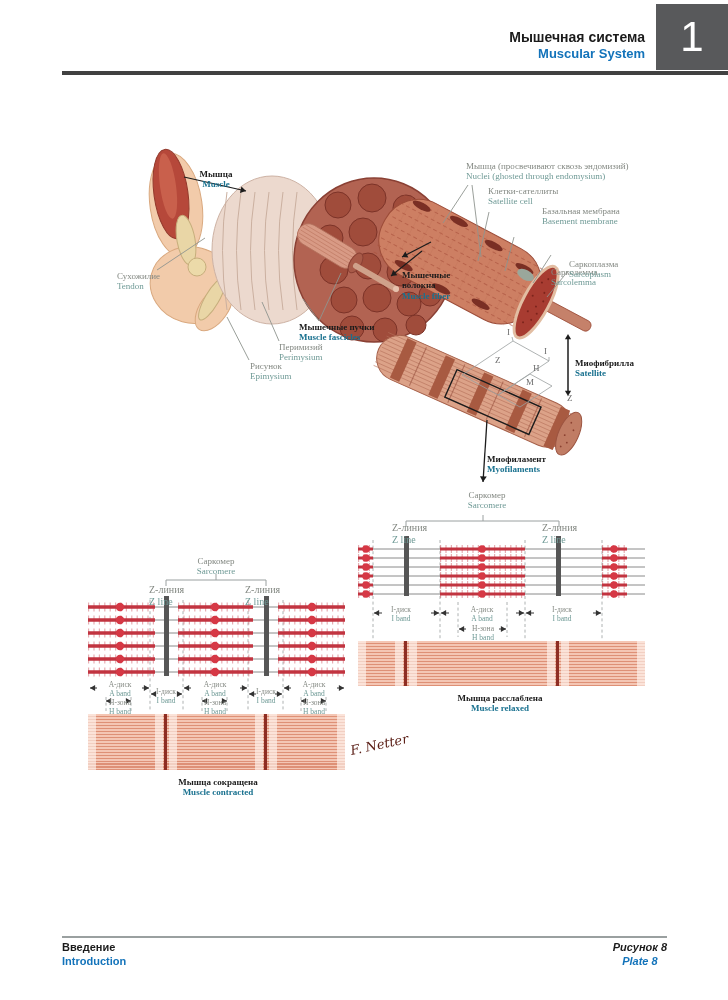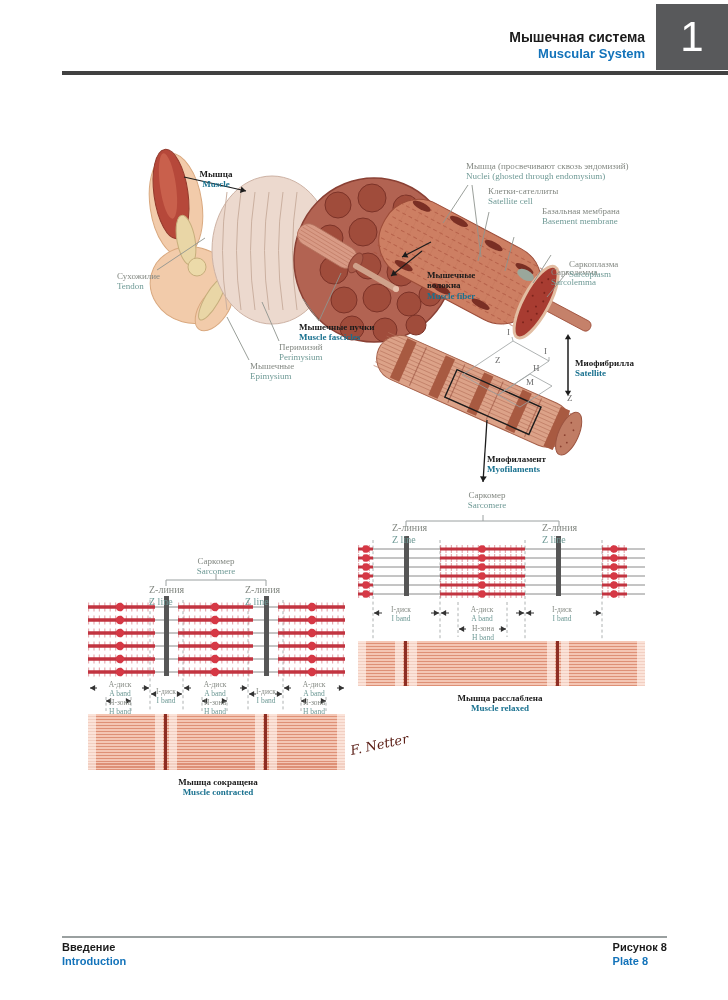--- a/index.html
+++ b/index.html
@@ -9,25 +9,25 @@
   .hdr-title{position:absolute;right:83px;top:29px;text-align:right;font-family:"Liberation Sans",sans-serif;line-height:1.18;}
   .hdr-title .ru{display:block;font-size:14px;font-weight:bold;color:#1b1b1b;}
   .hdr-title .en{display:block;font-size:13px;font-weight:bold;color:#1373ba;}
   .chapter-box{position:absolute;left:656px;top:4px;width:72px;height:66px;background:#58595b;color:#fff;
     display:flex;align-items:center;justify-content:center;font-family:"Liberation Sans",sans-serif;font-size:42px;}
   .hdr-rule{position:absolute;left:62px;top:71px;width:666px;height:4px;background:#414141;}
   .ftr-rule{position:absolute;left:62px;top:936px;width:605px;height:2px;background:#9aa0a0;}
   .ftr{position:absolute;top:941px;font-family:"Liberation Sans",sans-serif;font-size:11px;font-weight:bold;line-height:1.25;}
   .ftr .ru{display:block;color:#1b1b1b;}
   .ftr .en{display:block;color:#1373ba;}
-  .ftr.right{text-align:left;}
+  .ftr.right{text-align:center;font-style:italic;}
   
   .lbl{position:absolute;line-height:1.15;font-size:9px;white-space:nowrap;}
   .lbl span{display:block;}
-  .lbl.wrap{white-space:normal;margin-left:25px;}
+  .lbl.wrap{white-space:normal;}
   .b .ru{font-weight:bold;color:#1b1b1b;}
   .b .en{font-weight:bold;color:#19718f;}
   .g .ru{color:#848983;}
   .g .en{color:#6f9a96;}
   .sm{font-size:7.5px;line-height:1.25;}
   .z8{font-size:10px;line-height:1.2;}
   .ctr{text-align:center;}
   .letter{position:absolute;color:#6e6e6e;font-size:9px;font-family:"Liberation Serif",serif;}
   .sig{position:absolute;left:350px;top:737px;font-family:"DejaVu Serif",serif;font-style:italic;
     font-size:13px;color:#5c2018;transform:rotate(-12deg);}
@@ -438,21 +438,21 @@
   </div>
   <div class="lbl b" style="left:299px;top:322px;">
     <span class="ru">Мышечные пучки</span>
     <span class="en">Muscle fascicles</span>
   </div>
   <div class="lbl g" style="left:279px;top:342px;">
     <span class="ru">Перимизий</span>
     <span class="en">Perimysium</span>
   </div>
   <div class="lbl g" style="left:250px;top:361px;">
-    <span class="ru">Мышечные</span>
+    <span class="ru">Рисунок</span>
     <span class="en">Epimysium</span>
   </div>
   <div class="lbl b wrap" style="left:402px;top:270px;width:60px;">
     <span class="ru">Мышечные волокна</span>
     <span class="en">Muscle fiber</span>
   </div>
   <div class="lbl g" style="left:466px;top:161px;">
     <span class="ru">Мышца (просвечивают сквозь эндомизий)</span>
     <span class="en">Nuclei (ghosted through endomysium)</span>
   </div>

